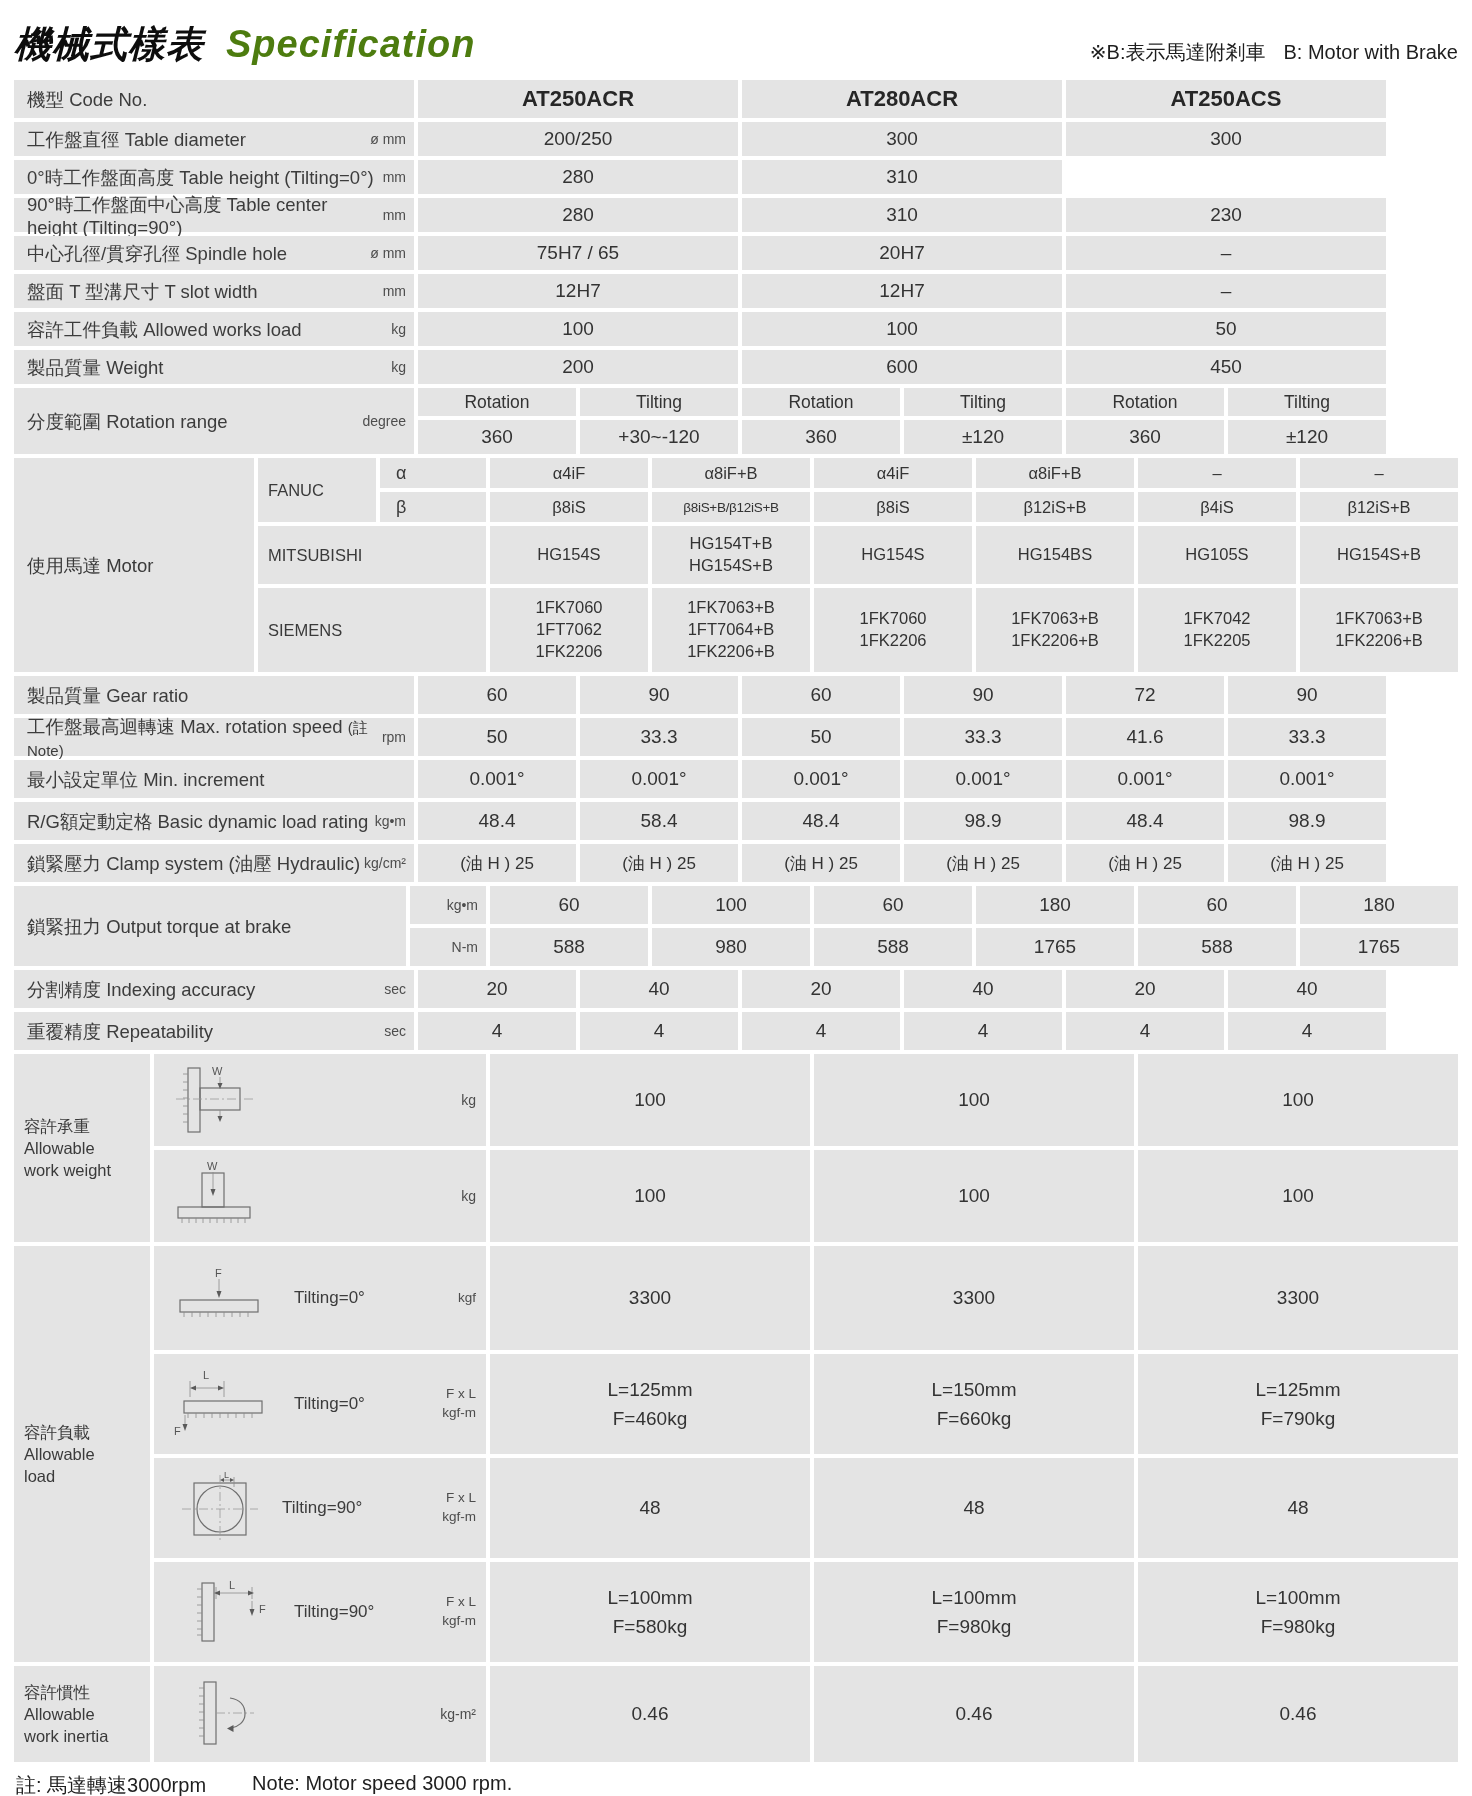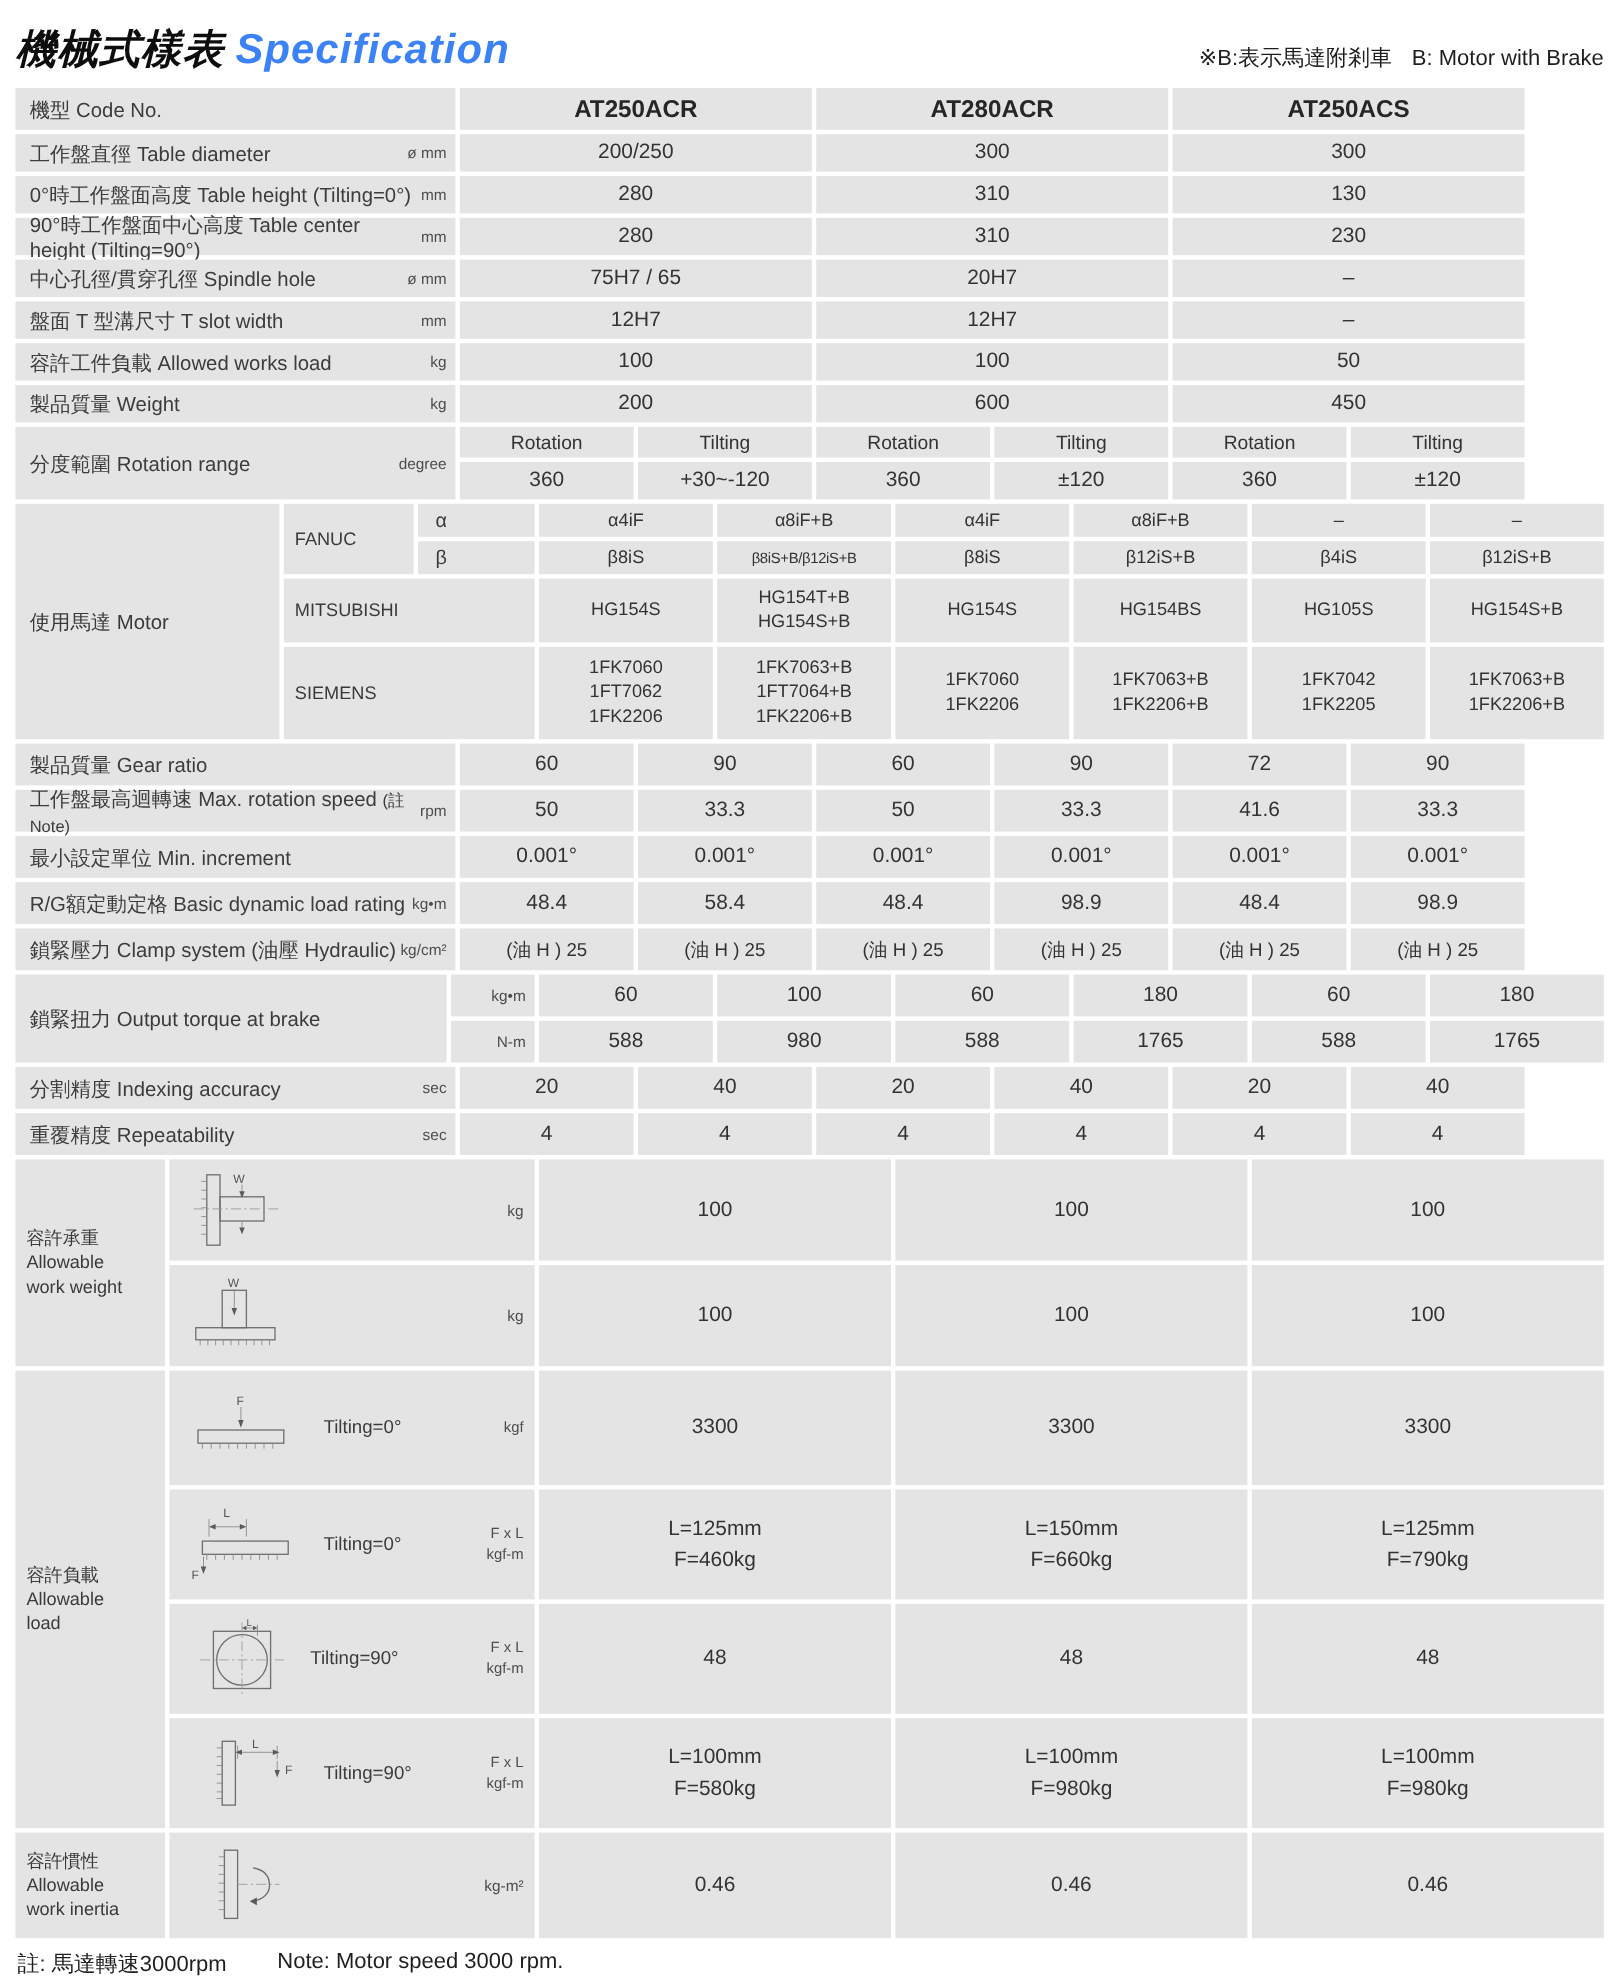--- a/index.html
+++ b/index.html
@@ -1,20 +1,20 @@
 <!DOCTYPE html>
 <html><head>
 <meta charset="utf-8">
 <style>
   html,body{margin:0;padding:0;background:#fff;}
   body{width:1472px;font-family:"Liberation Sans","DejaVu Sans",sans-serif;color:#3a3a3a;}
   .page{width:1472px;height:1796px;box-sizing:border-box;padding:12px 14px 0 14px;overflow:hidden;}
   .titlebar{display:flex;justify-content:space-between;align-items:flex-end;height:58px;margin-bottom:10px;}
   .title{font-weight:bold;font-style:italic;font-size:37px;color:#0d0d0d;letter-spacing:1px;}
-  .title .ten{color:#3b82f6;font-size:38px;margin-left:10px;}
+  .title .ten{color:#4d7c0f;font-size:38px;margin-left:22px;}
   .note{font-size:20px;color:#1e1e1e;padding-bottom:4px;}
   .note .nen{margin-left:18px;}
   .r{display:flex;gap:4px;margin-bottom:4px;}
   .col{display:flex;flex-direction:column;gap:4px;}
   .cell{background:#e4e4e4;display:flex;align-items:center;box-sizing:border-box;}
   .lbl{width:400px;padding:0 8px 0 13px;}
   .lbl .t{flex:1;font-size:18.5px;color:#3c3c3c;}
   .hdrt{font-size:20px;}
   .f-small{font-size:15.5px;}
   .unit{font-size:14px;color:#4d4d4d;white-space:nowrap;text-align:right;}
@@ -80,21 +80,20 @@
     <div class="cell v h34">300</div>
     <div class="cell v h34">300</div>
   </div>
   <div class="r">
     <div class="cell lbl h34">
         <span class="t">0°時工作盤面高度 Table height (Tilting=0°)</span>
         <span class="unit">mm</span>
       </div>
     <div class="cell v h34">280</div>
     <div class="cell v h34">310</div>
-    <div class="cell v h34">130</div>
   </div>
   <div class="r">
     <div class="cell lbl h34">
         <span class="t f-small">90°時工作盤面中心高度 Table center height (Tilting=90°)</span>
         <span class="unit">mm</span>
       </div>
     <div class="cell v h34">280</div>
     <div class="cell v h34">310</div>
     <div class="cell v h34">230</div>
   </div>

